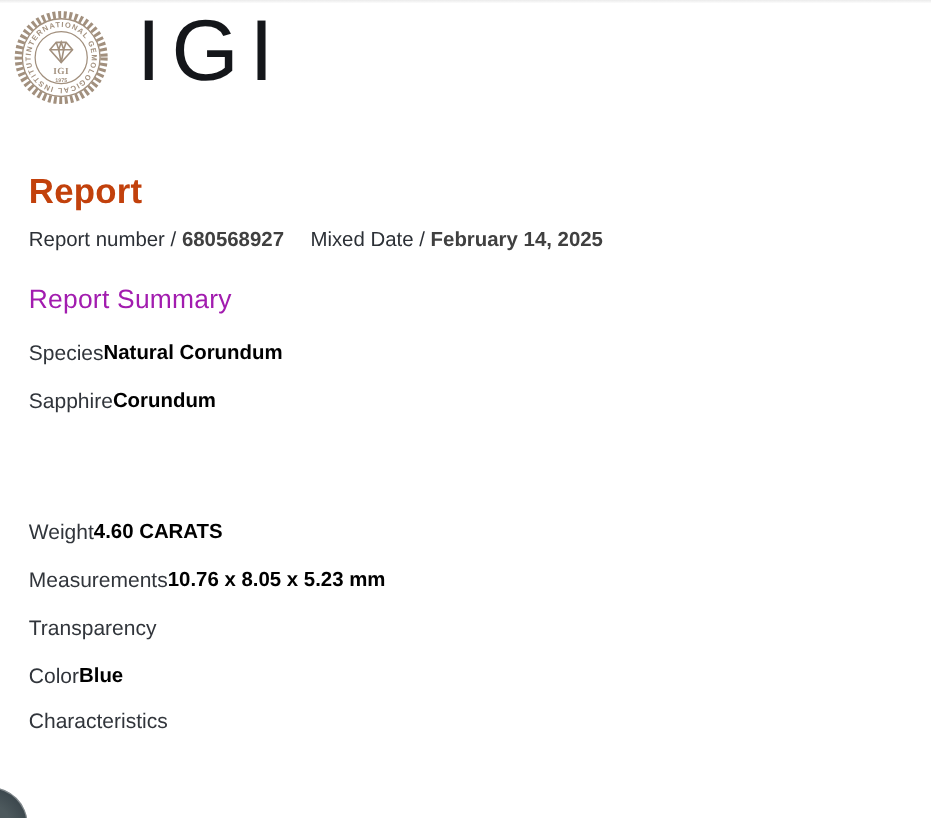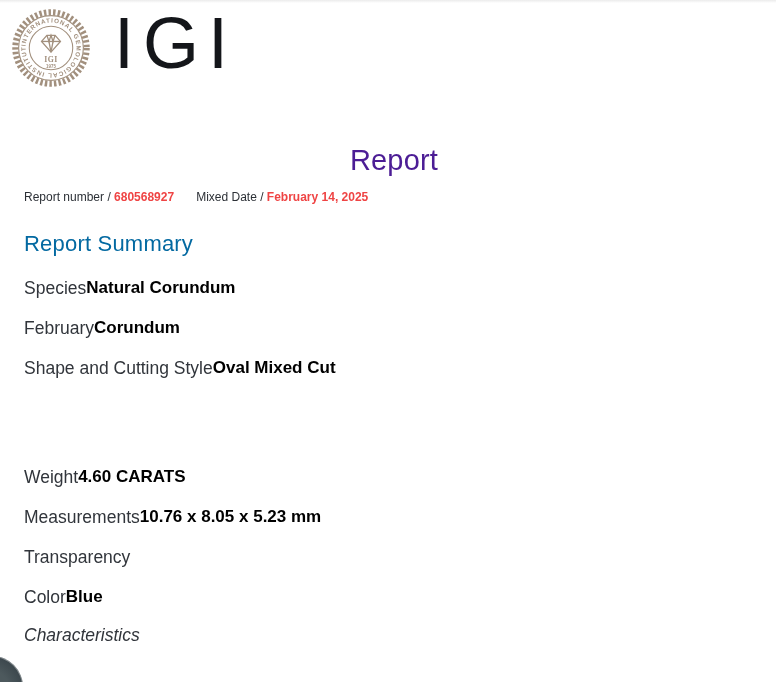--- a/index.html
+++ b/index.html
@@ -39,41 +39,40 @@
     line-height: 1;
     padding-bottom: 10px;
   }
 
   
   .main { padding: 0 12px 0 24px; }
 
   .report-title {
     margin-top: 52px;
     font-size: 29px;
-    font-weight: 400;
-    color: #4c1d95;
+    font-weight: 700;
+    color: #c2410c;
     letter-spacing: 0.2px;
-    text-align: center;
   }
   .report-meta {
     margin-top: 13px;
-    font-size: 12px;
+    font-size: 17px;
     color: #2c3036;
     display: flex;
     align-items: baseline;
   }
   .report-meta .sep { white-space: pre; }
-  .report-meta b { font-weight: 700; color: #ef4444; }
+  .report-meta b { font-weight: 700; color: #404040; }
   .meta-gap { display: inline-block; width: 22px; }
 
   .summary-title {
     margin-top: 27px;
     font-size: 22px;
     font-weight: 500;
-    color: #0369a1;
+    color: #a21caf;
     letter-spacing: 0.2px;
   }
 
   .rows { margin-top: 11px; }
   .row {
     display: flex;
     align-items: center;
     justify-content: flex-start;
     min-height: 40px;
   }
@@ -86,21 +85,21 @@
   .row .value {
     font-size: 17px;
     font-weight: 700;
     color: #000000;
     text-align: right;
     max-width: 580px;
     line-height: 1.72;
   }
   .group-spacer { height: 58px; }
   .row.multiline { align-items: flex-start; }
-  .row.multiline .label { padding-top: 8px; font-style: italic; }
+  .row.multiline .label { padding-top: 8px; }
 
   
   .chat-widget {
     position: absolute;
     left: -39px;
     top: 656px;
     width: 62px;
     height: 62px;
     border-radius: 50%;
     background: radial-gradient(circle at 42% 58%, #4d595d 45%, #39444a 78%, #333e44 100%);
@@ -157,26 +156,22 @@
     </div>
 
     <h2 class="summary-title">Report Summary</h2>
 
     <div class="rows">
       <div class="row">
         <span class="label">Species</span>
         <span class="value">Natural Corundum</span>
       </div>
       <div class="row">
-        <span class="label">February</span>
+        <span class="label">Sapphire</span>
         <span class="value">Corundum</span>
-      </div>
-      <div class="row">
-        <span class="label">Shape and Cutting Style</span>
-        <span class="value">Oval Mixed Cut</span>
       </div>
     </div>
 
     <div class="group-spacer"></div>
 
     <div class="rows">
       <div class="row">
         <span class="label">Weight</span>
         <span class="value">4.60 CARATS</span>
       </div>

